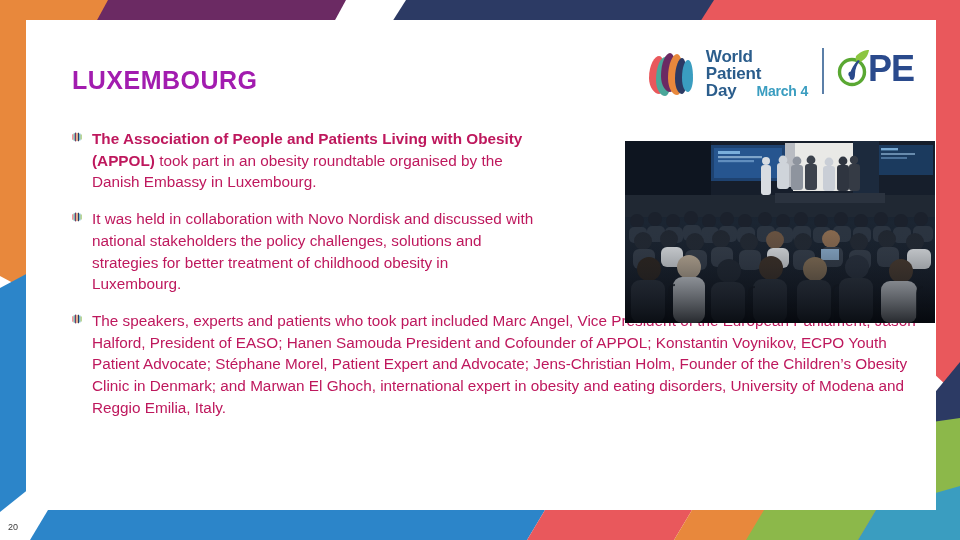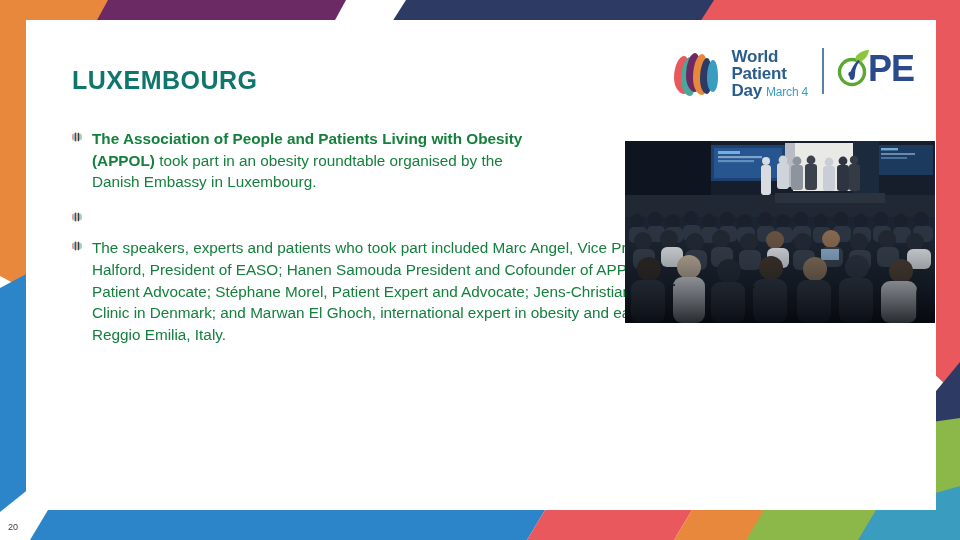--- a/index.html
+++ b/index.html
@@ -98,45 +98,45 @@
 
   
   .card{
     position:absolute;left:26px;top:20px;width:910px;height:490px;
     background:#ffffff;
   }
 
   
   .page-title{
     position:absolute;left:46px;top:46px;
-    font-size:25px;font-weight:bold;color:#0f766e;
+    font-size:25px;font-weight:bold;color:#a21caf;
     letter-spacing:0.5px;
   }
 
   
   .logo{position:absolute;right:22px;top:28px;height:62px;display:flex;align-items:flex-start;}
   .wod-mark{width:54px;height:52px;margin-right:7px;}
   .wod-text{line-height:1.0;}
   .wod-text .l1,.wod-text .l2,.wod-text .l3{
     font-size:17px;font-weight:bold;color:#2b5d8c;display:block;letter-spacing:-0.2px;
   }
   .wod-text .l3{display:flex;align-items:baseline;}
-  .wod-text .march{font-size:12px;font-weight:normal;color:#3a9dc0;margin-left:4px;}
+  .wod-text .march{font-size:14px;font-weight:bold;color:#3a9dc0;margin-left:20px;}
   .divider{width:2px;height:46px;background:#5b7fa8;margin:0 14px;}
   .eur-wrap{display:flex;align-items:center;}
   .eur-txt{font-size:36px;font-weight:bold;color:#2a4a8c;letter-spacing:-1px;}
   .apple-icon{width:34px;height:40px;margin:0 -2px;position:relative;top:-2px;}
 
   
   .bullets{position:absolute;left:46px;top:108px;width:862px;}
   .bullet{display:flex;margin-bottom:15px;}
   .b-mark{width:20px;flex:0 0 20px;padding-top:4px;}
   .b-mark svg{display:block;}
   .b-text{
-    font-size:15.3px;line-height:1.42;color:#15803d;
+    font-size:15.3px;line-height:1.42;color:#be185d;
   }
   .b-text b{font-weight:bold;}
   .bullet.short .b-text{width:448px;}
   .bullet.wide .b-text{width:828px;}
 
   
   .photo{
     position:absolute;left:599px;top:121px;width:310px;height:182px;
     overflow:hidden;background:#0b1018;
   }
@@ -230,20 +230,21 @@
           <svg viewBox="0 0 14 12" width="11" height="10">
             <rect x="0.5" y="2.5" width="1.3" height="7" fill="#e9585c"></rect>
             <rect x="2.2" y="1.2" width="1.3" height="9.6" fill="#4aa79a"></rect>
             <rect x="3.9" y="0.4" width="1.4" height="11.2" fill="#6b2a63"></rect>
             <rect x="5.7" y="1.0" width="1.4" height="10" fill="#e8883c"></rect>
             <rect x="7.5" y="0.6" width="1.4" height="10.8" fill="#2c3a64"></rect>
             <rect x="9.3" y="1.6" width="1.3" height="8.8" fill="#3a9dc0"></rect>
             <rect x="11.0" y="2.8" width="1.2" height="6.4" fill="#8cb84a"></rect>
           </svg>
         </span>
+        <span class="b-text">It was held in collaboration with Novo Nordisk and discussed with national stakeholders the policy challenges, solutions and strategies for better treatment of childhood obesity in Luxembourg.</span>
       </div>
 
       <div class="bullet wide">
         <span class="b-mark">
           <svg viewBox="0 0 14 12" width="11" height="10">
             <rect x="0.5" y="2.5" width="1.3" height="7" fill="#e9585c"></rect>
             <rect x="2.2" y="1.2" width="1.3" height="9.6" fill="#4aa79a"></rect>
             <rect x="3.9" y="0.4" width="1.4" height="11.2" fill="#6b2a63"></rect>
             <rect x="5.7" y="1.0" width="1.4" height="10" fill="#e8883c"></rect>
             <rect x="7.5" y="0.6" width="1.4" height="10.8" fill="#2c3a64"></rect>

